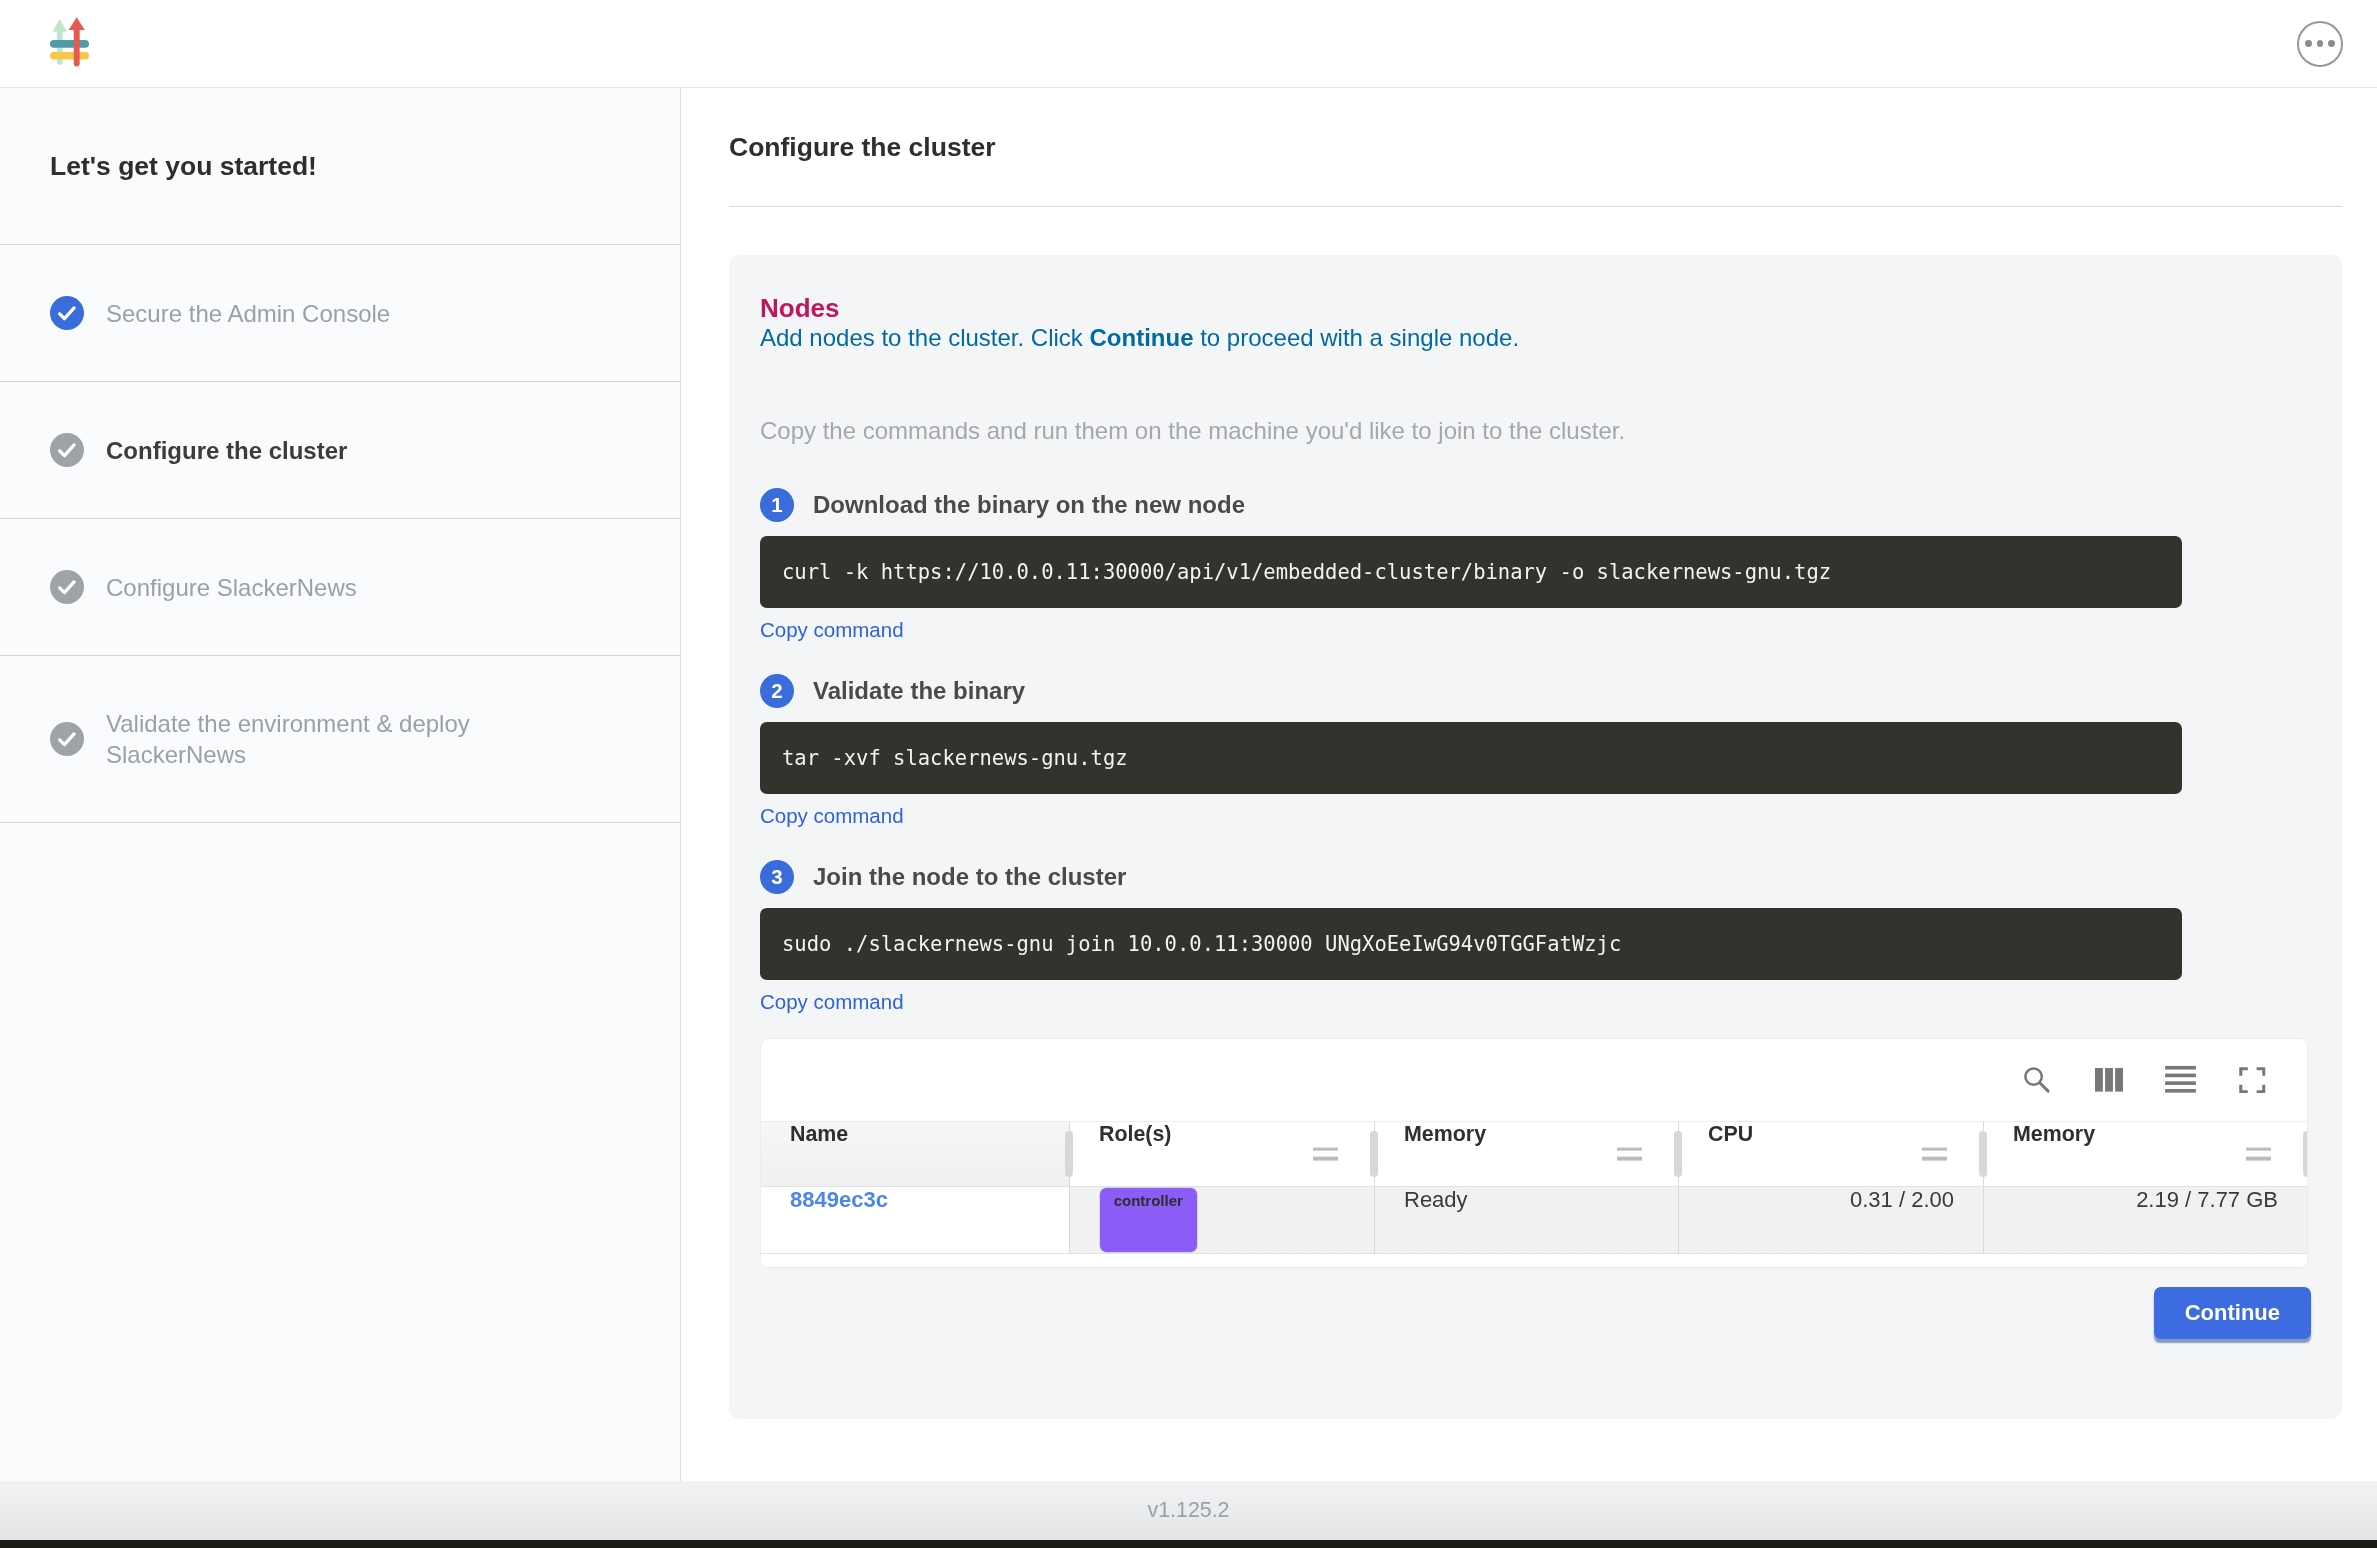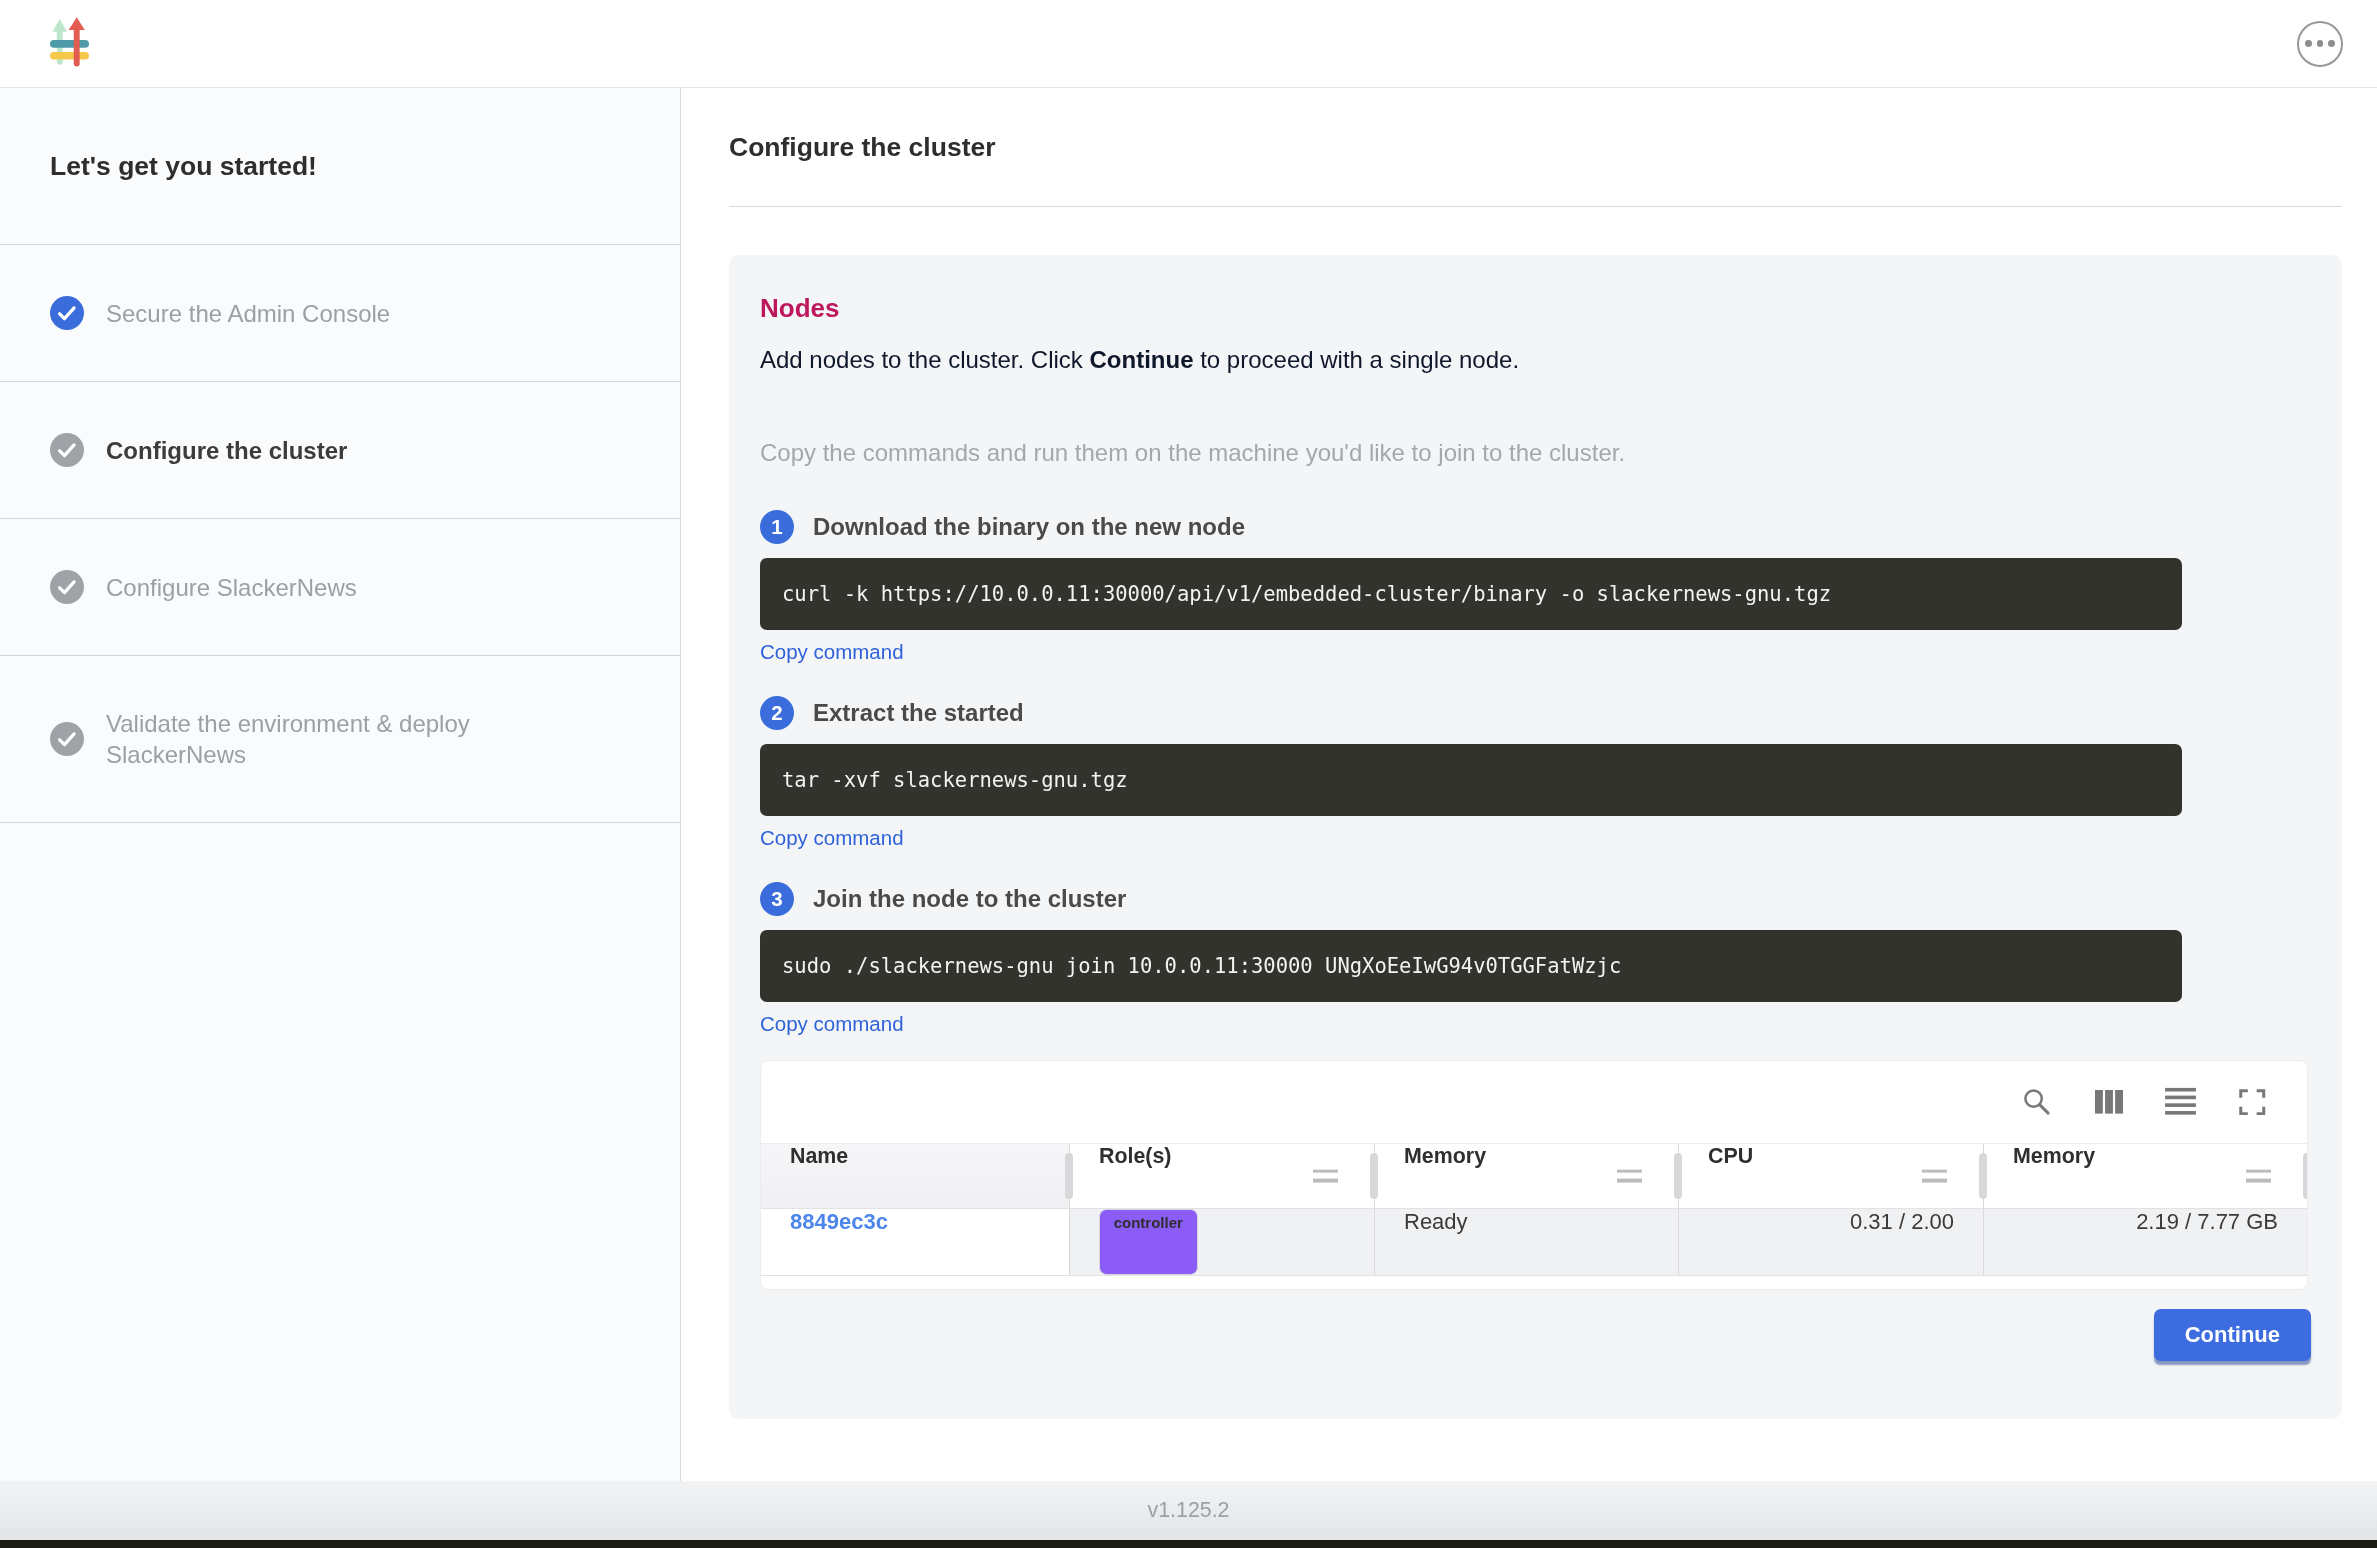--- a/index.html
+++ b/index.html
@@ -49,21 +49,21 @@
     position:absolute; left:683px; top:88px; width:1695px; height:1393px;
     background:#ffffff; padding:0 36px 0 46px;
   }
   .page-title { margin-top:44px; font-size:26.5px; font-weight:bold; color:#2e2e2e; }
   .page-rule { border:none; border-top:1.7px solid #d7d9db; margin-top:43px; }
   .card {
     margin-top:48px; background:#f4f5f7; border-radius:10.3px;
     padding:38px 31px 24px 31px; height:1164px;
   }
   .card-title { font-size:26px; font-weight:bold; color:#be185d; }
-  .intro { margin-top:22px; font-size:24px; color:#0f172a; }
+  .intro { font-size:24px; color:#0369a1; }
   .intro b { font-weight:bold; }
   .note { margin-top:65px; font-size:24px; color:#a4a8ab; }
   .step-head { margin-top:43px; display:flex; align-items:center; gap:19px; }
   .step-num {
     width:34px; height:34px; border-radius:50%; background:#3b6cdb;
     color:#fff; font-size:20.5px; font-weight:bold;
     display:flex; align-items:center; justify-content:center;
   }
   .step-title { font-size:24px; font-weight:bold; color:#4a4a4a; }
   .codeblock {
@@ -218,21 +218,21 @@
     <div class="step-head">
       <span class="step-num">1</span>
       <span class="step-title">Download the binary on the new node</span>
     </div>
     <div class="codeblock">curl -k https://10.0.0.11:30000/api/v1/embedded-cluster/binary -o slackernews-gnu.tgz</div>
     <a class="copy-link">Copy command</a>
 
     
     <div class="step-head" style="margin-top:32px;">
       <span class="step-num">2</span>
-      <span class="step-title">Extract the started</span>
+      <span class="step-title">Validate the binary</span>
     </div>
     <div class="codeblock">tar -xvf slackernews-gnu.tgz</div>
     <a class="copy-link">Copy command</a>
 
     
     <div class="step-head" style="margin-top:32px;">
       <span class="step-num">3</span>
       <span class="step-title">Join the node to the cluster</span>
     </div>
     <div class="codeblock">sudo ./slackernews-gnu join 10.0.0.11:30000 UNgXoEeIwG94v0TGGFatWzjc</div>

